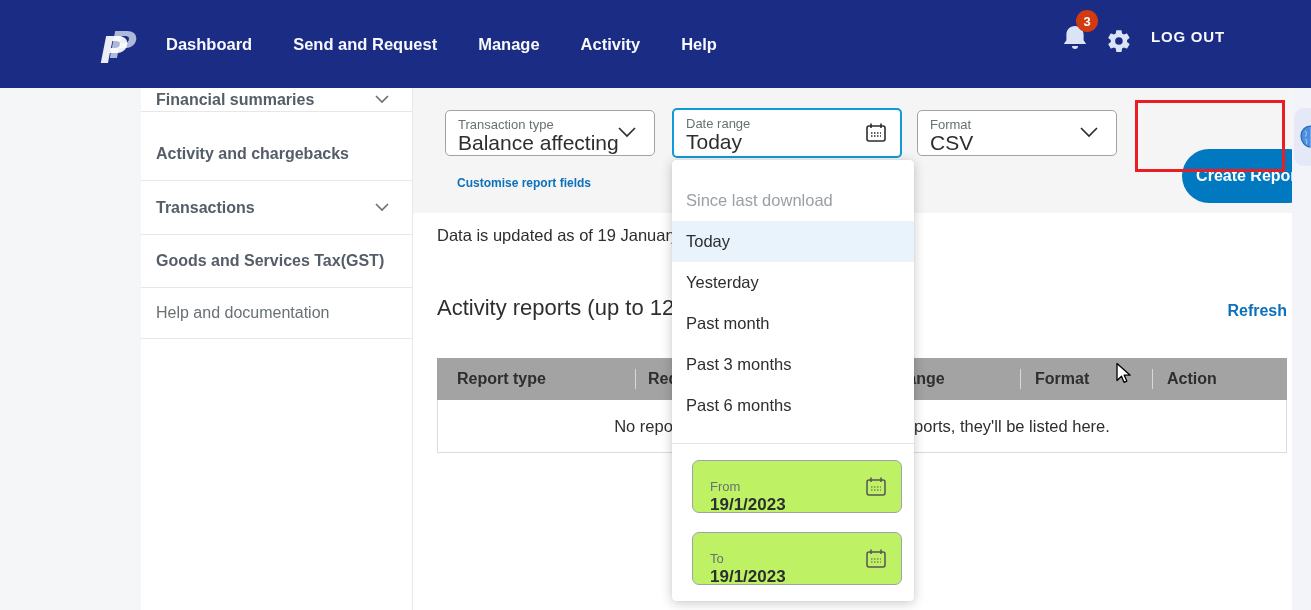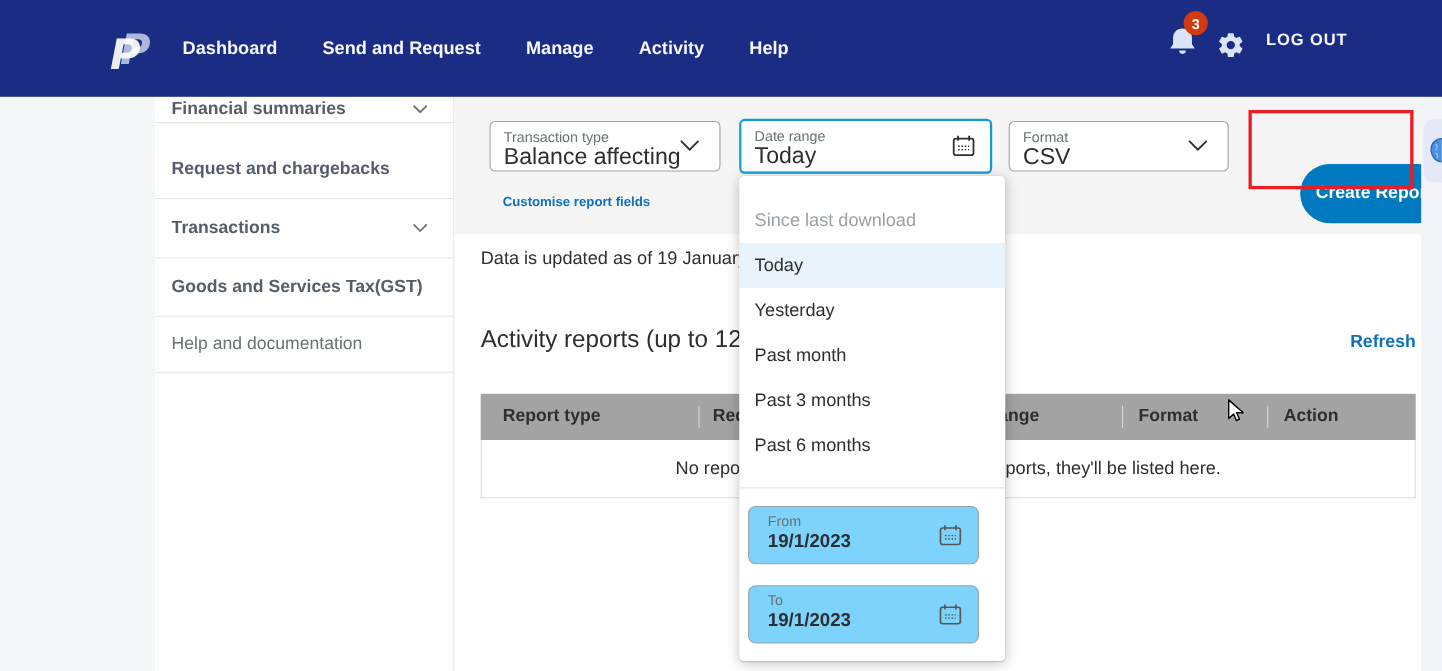--- a/index.html
+++ b/index.html
@@ -65,22 +65,22 @@
 
   
   .dropdown { position:absolute; left:672px; top:160px; width:242px; height:441px; background:#ffffff;
               border-radius:4px; box-shadow:0 2px 12px rgba(0,0,0,.22), 0 0 1px rgba(0,0,0,.15); z-index:10; }
   .opt-list { position:absolute; left:0; top:20px; width:100%; }
   .opt { height:41px; display:flex; align-items:center; padding:0 14px;
          font-size:16.5px; color:#2c2e2f; cursor:pointer; }
   .opt.disabled { color:#9aa0a5; cursor:default; }
   .opt.selected { background:#e8f3fb; }
   .dd-divider { position:absolute; left:0; top:283px; width:100%; height:1px; background:#e5e5e5; }
-  .dd-datebox { position:absolute; left:8px; width:210px; height:53px; background:#7dd3fc;
-                border:1px solid #9da3a6; border-radius:7px; padding:5px 0 0 17px; cursor:pointer; }
+  .dd-datebox { position:absolute; left:20px; width:210px; height:53px; background:#bef264;
+                border:1px solid #9da3a6; border-radius:7px; padding:18px 0 0 17px; cursor:pointer; }
   .dd-datebox .flabel { font-size:13px; color:#687173; }
   .dd-datebox .dvalue { font-size:17px; font-weight:600; color:#2c2e2f; line-height:22px; }
   .dd-datebox .cal { position:absolute; right:13px; top:50%; margin-top:-12px; }
 
   
   .right-strip { position:absolute; left:1292px; top:88px; width:19px; height:522px; background:#f3f4f9; z-index:6; }
   .ext-btn { position:absolute; left:1294px; top:108px; width:34px; height:58px; background:#e4e8f7;
              border-radius:10px; z-index:7; cursor:pointer; display:flex; align-items:center; padding-left:3px; }
 
   .cursor { position:absolute; left:1113px; top:362px; z-index:40; pointer-events:none; }
@@ -120,21 +120,21 @@
   <div class="gutter"></div>
 
   <div class="sidebar">
     <div class="side-row" style="top:0; height:24px;">
       <span class="lbl">Financial summaries</span>
       <svg class="side-chev" width="14" height="9" viewBox="0 0 14 9">
         <path d="M1 1l6 6 6-6" fill="none" stroke="#687173" stroke-width="1.6"></path>
       </svg>
     </div>
     <div class="side-row" style="top:40px; height:53px;">
-      <span class="lbl">Request and chargebacks</span>
+      <span class="lbl">Activity and chargebacks</span>
     </div>
     <div class="side-row" style="top:93px; height:54px;">
       <span class="lbl">Transactions</span>
       <svg class="side-chev" width="14" height="9" viewBox="0 0 14 9">
         <path d="M1 1l6 6 6-6" fill="none" stroke="#687173" stroke-width="1.6"></path>
       </svg>
     </div>
     <div class="side-row" style="top:147px; height:53px;">
       <span class="lbl">Goods and Services Tax(GST)</span>
     </div>

